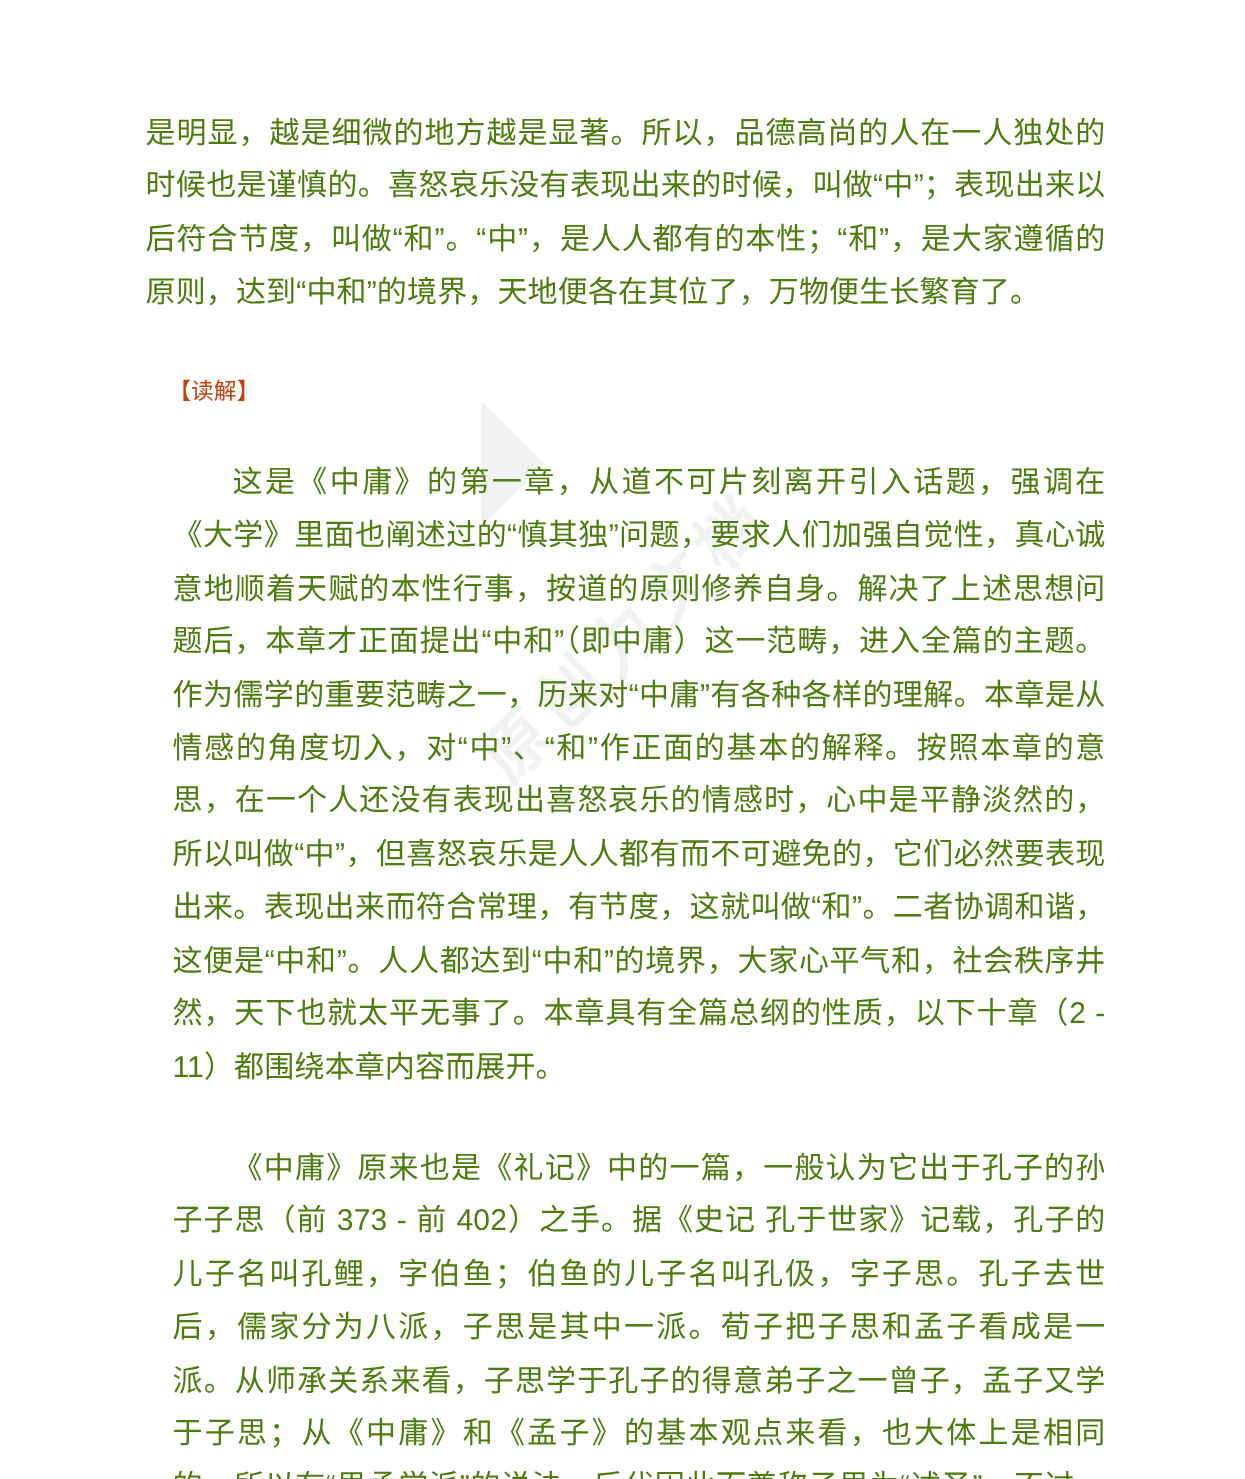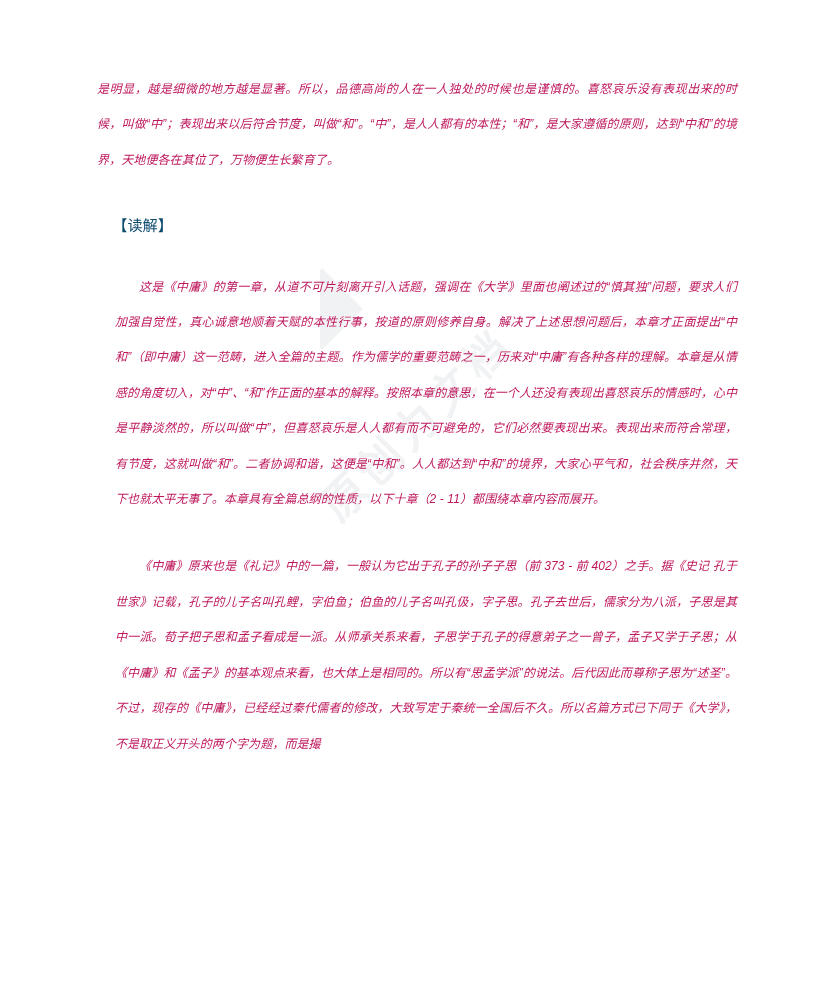--- a/index.html
+++ b/index.html
@@ -60,45 +60,44 @@
   .content {
     position: absolute;
     left: 97px;
     top: 72px;
     width: 640px;
     z-index: 1;
   }
 
   p.body-text {
     margin: 0;
-    font-size: 12px;
+    font-size: 20px;
     line-height: 35.4px;
-    color: #be185d;
+    color: #4d7c0f;
     text-align: justify;
     text-justify: inter-ideograph;
     letter-spacing: 0.1px;
     word-break: break-all;
-    font-style: italic;
   }
 
   p.para-indent {
     text-indent: 2em;
     margin-left: 18px;
   }
 
   .spacer-sm { height: 26px; }
   .spacer-md { height: 30px; }
   .spacer-lg { height: 32px; }
 
   h2.section-heading {
     margin: 0;
     font-size: 15.2px;
     line-height: 35.4px;
     font-weight: 400;
-    color: #0c4a6e;
+    color: #c2410c;
     text-indent: 1em;
   }
 </style>
 </head>
 <body>
 
 <div class="page">
 
   <div class="watermark">
     <div class="wm-mark"></div>

